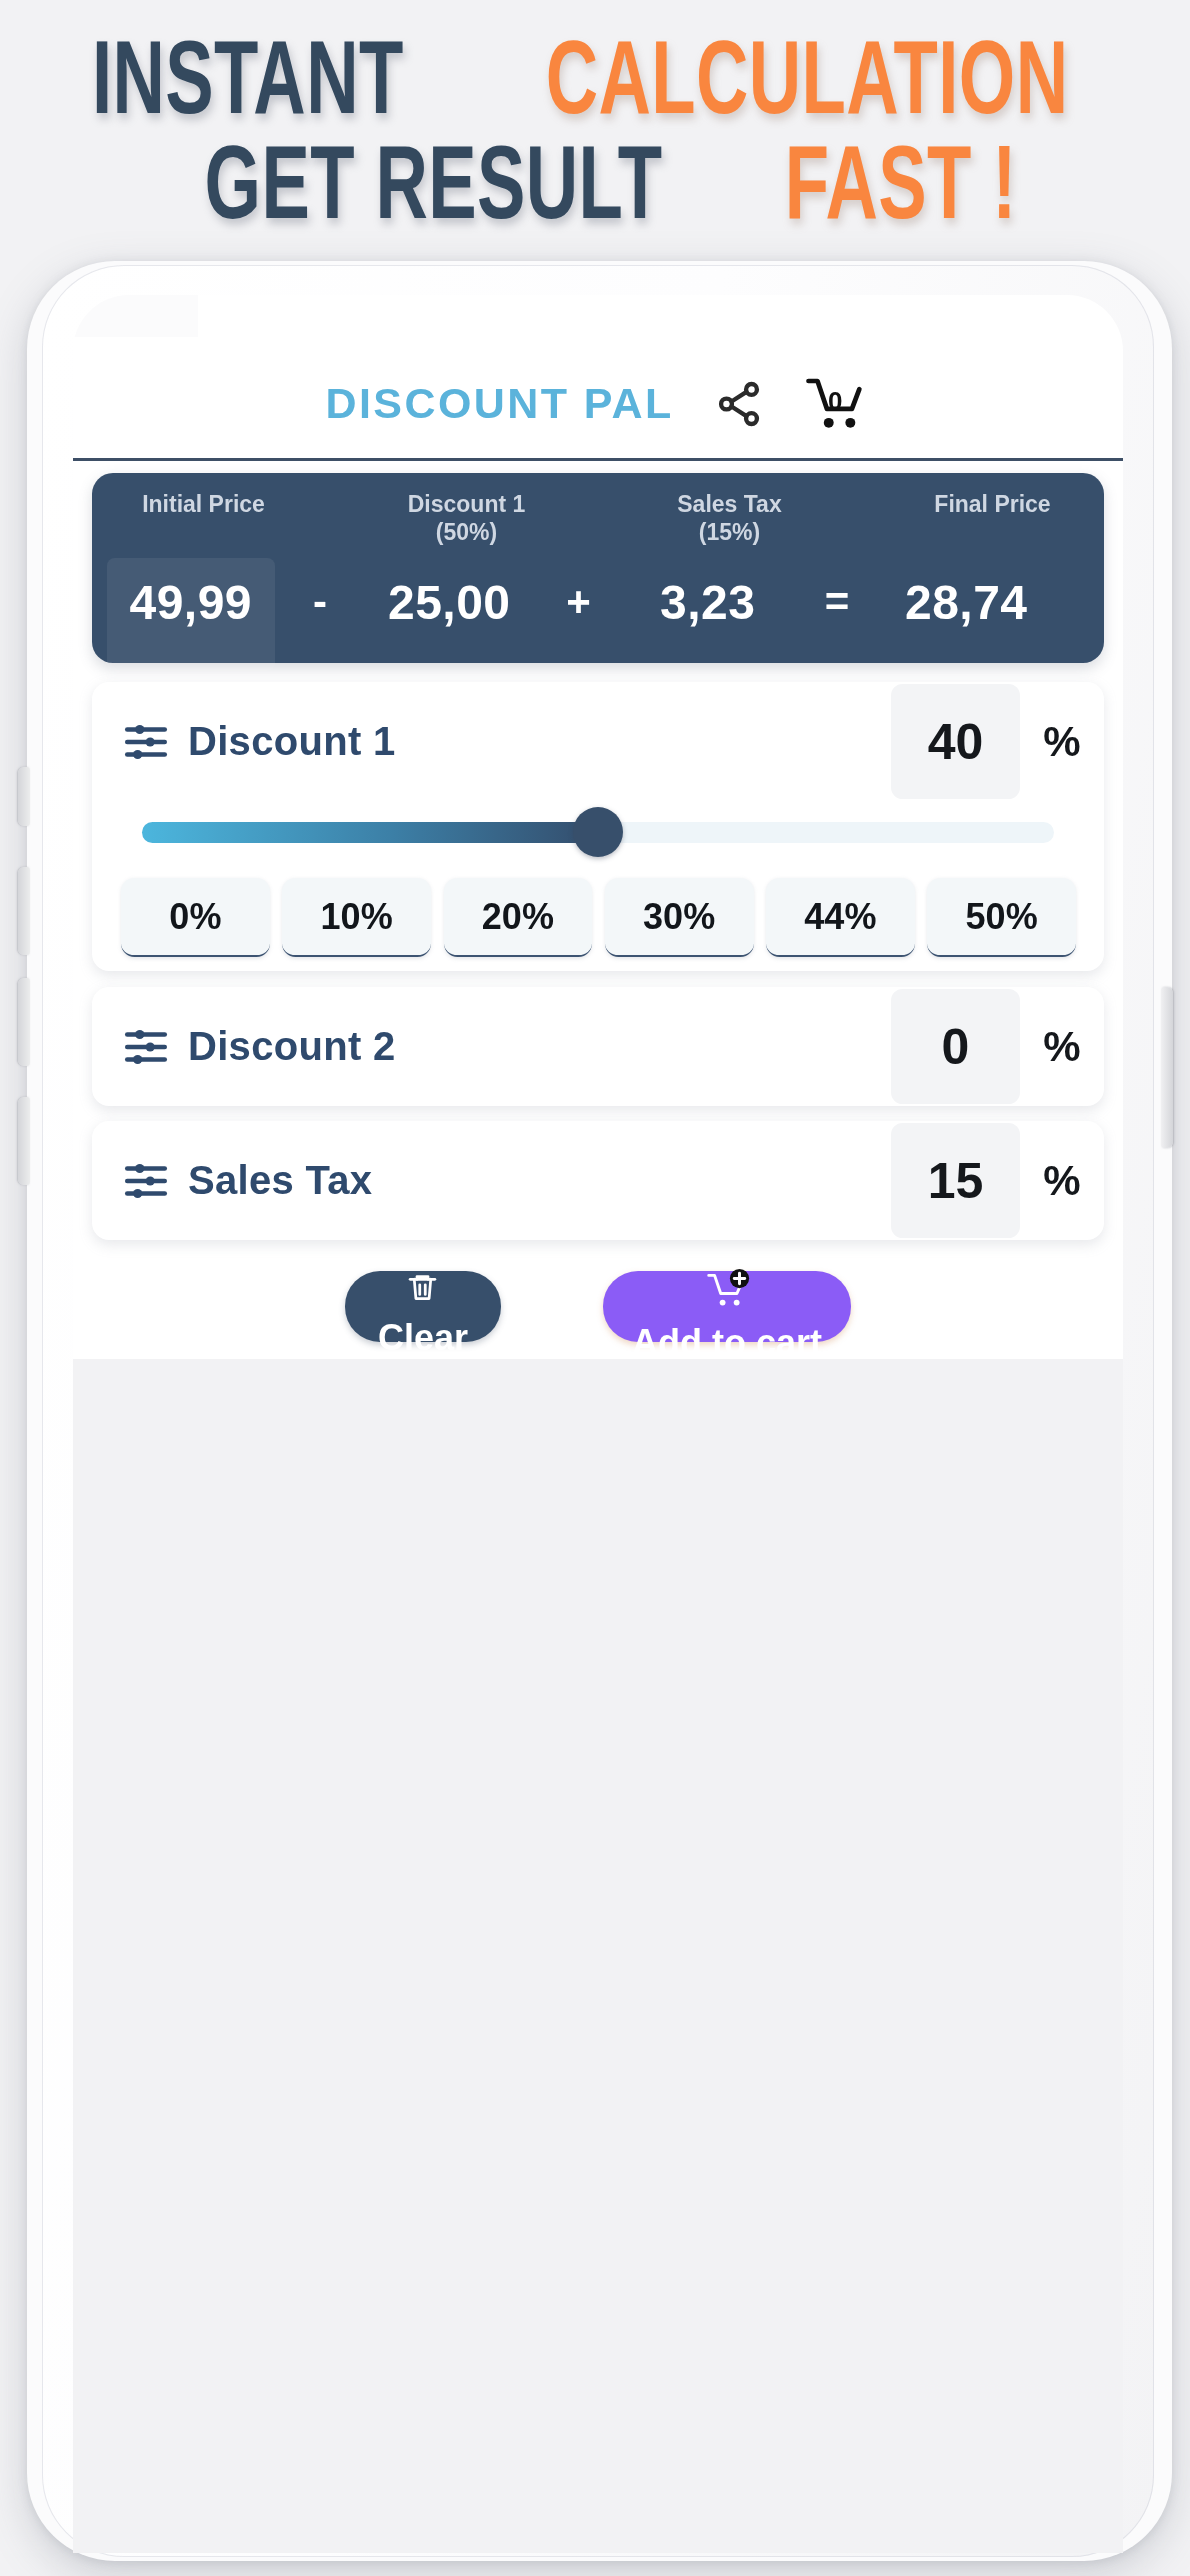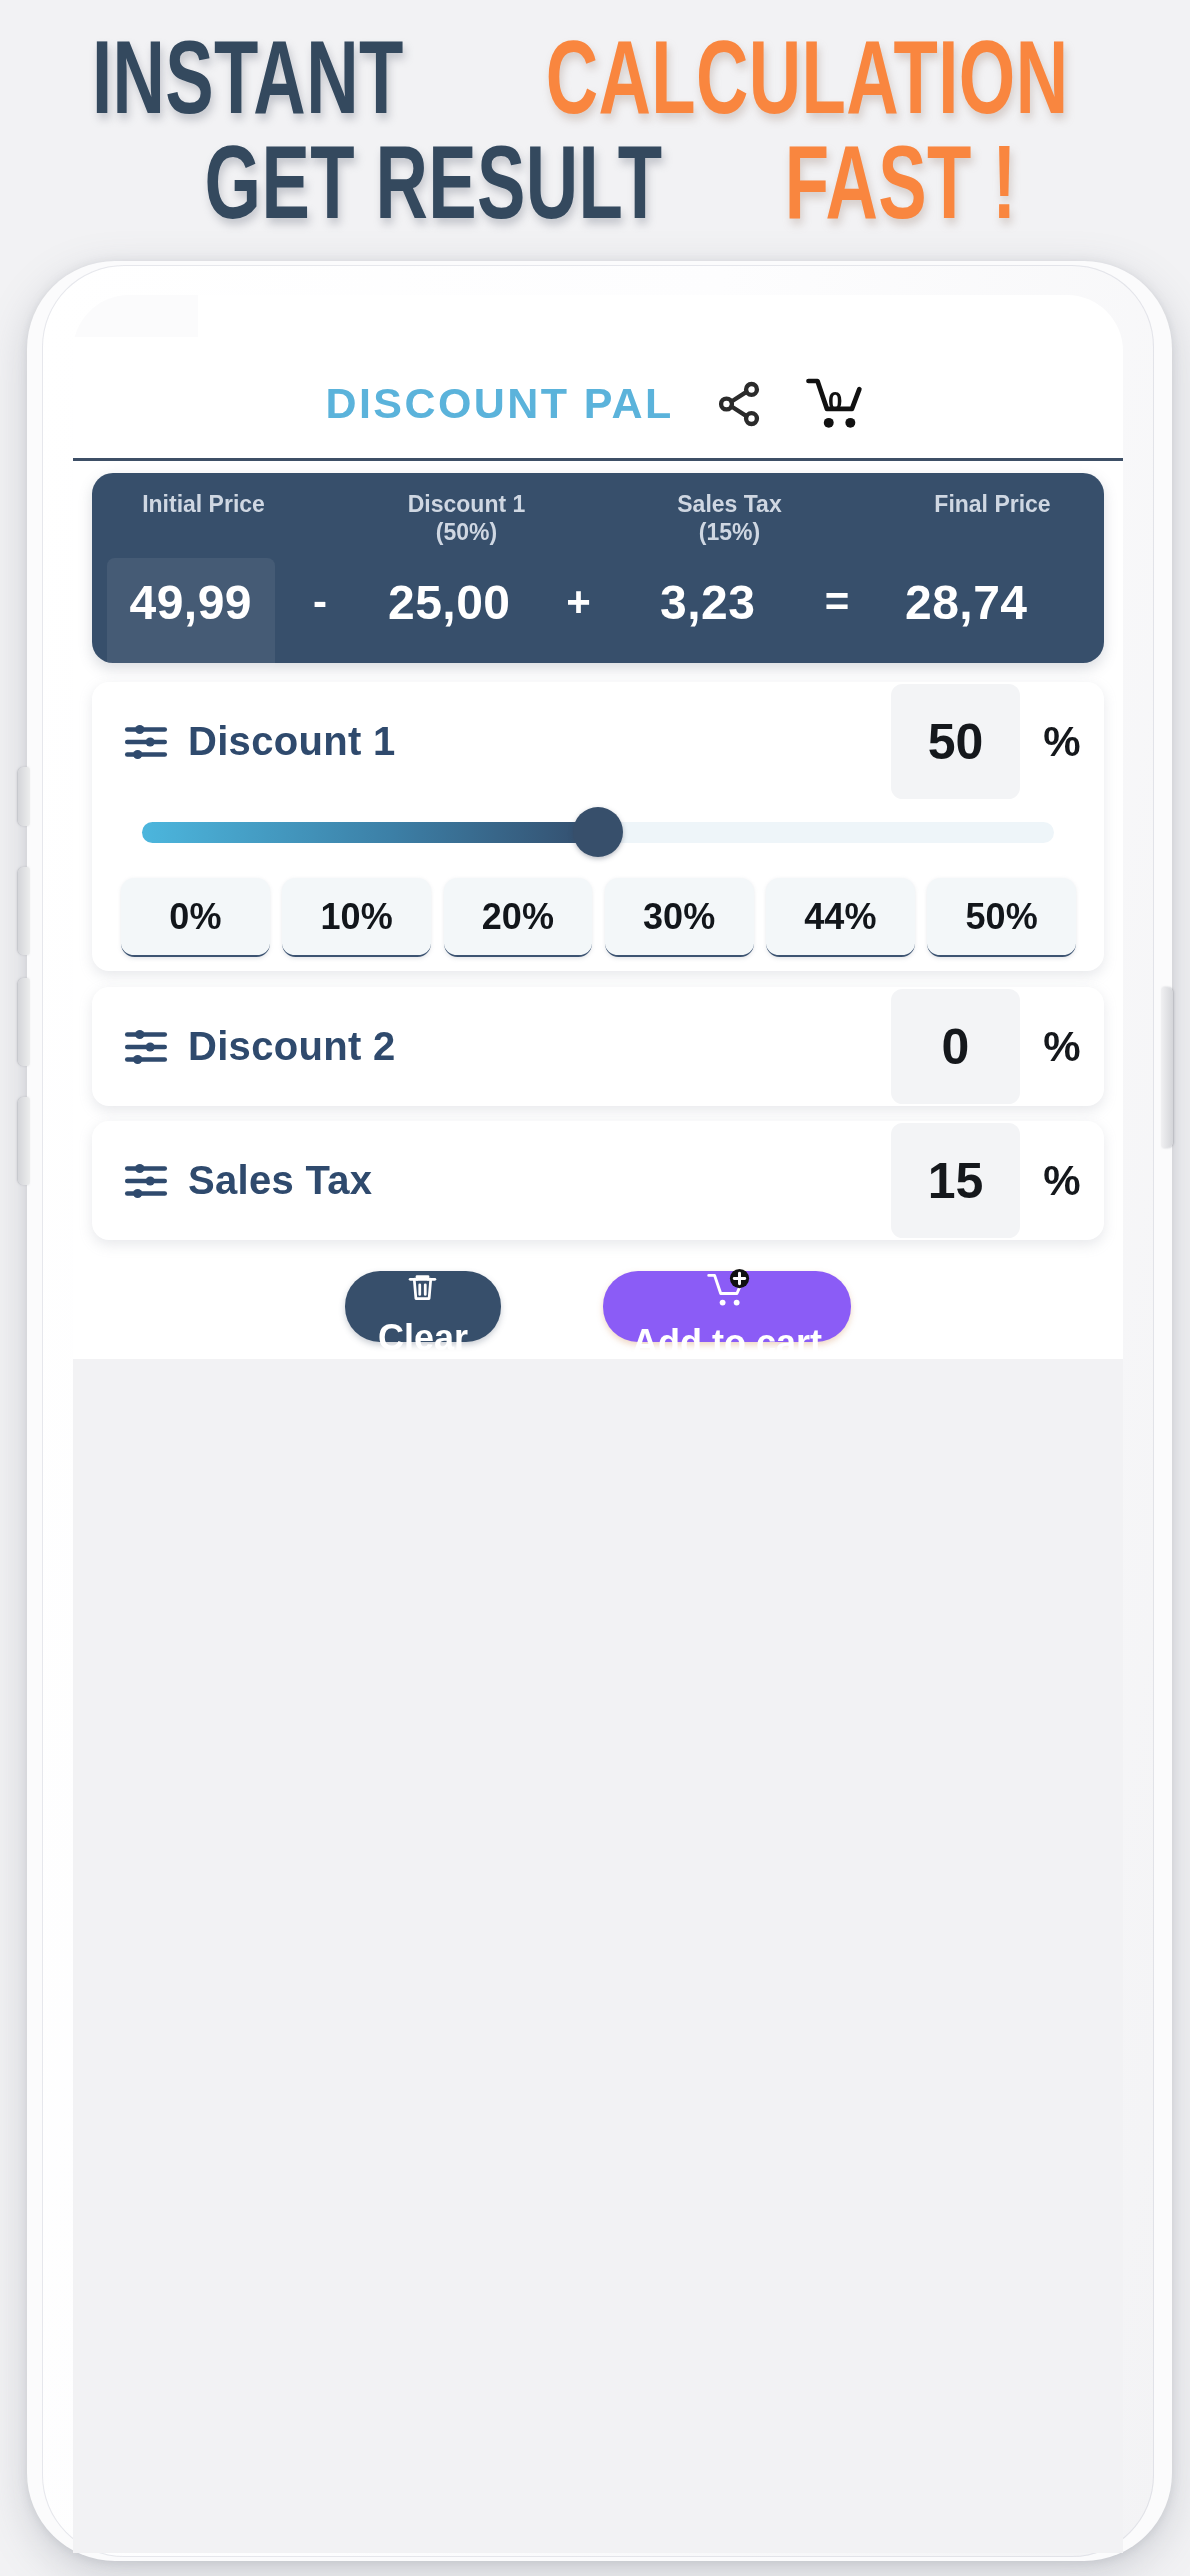--- a/index.html
+++ b/index.html
@@ -331,21 +331,21 @@
             <line x1="3" y1="6" x2="21" y2="6"></line>
             <line x1="3" y1="12" x2="21" y2="12"></line>
             <line x1="3" y1="18" x2="21" y2="18"></line>
             <circle cx="9" cy="6" r="2.2" fill="#2f4a6d" stroke="none"></circle>
             <circle cx="14" cy="12" r="2.2" fill="#2f4a6d" stroke="none"></circle>
             <circle cx="8" cy="18" r="2.2" fill="#2f4a6d" stroke="none"></circle>
           </svg>
         </span>
         <span class="row-label">Discount 1</span>
         <span class="row-spacer"></span>
-        <span class="val-box">50</span>
+        <span class="val-box">40</span>
         <span class="pct-sign">%</span>
       </div>
 
       <div class="slider-wrap">
         <div class="slider-track"></div>
         <div class="slider-fill" style="width: 50%;"></div>
         <div class="slider-thumb" style="left: 50%;"></div>
       </div>
 
       <div class="pct-row">

